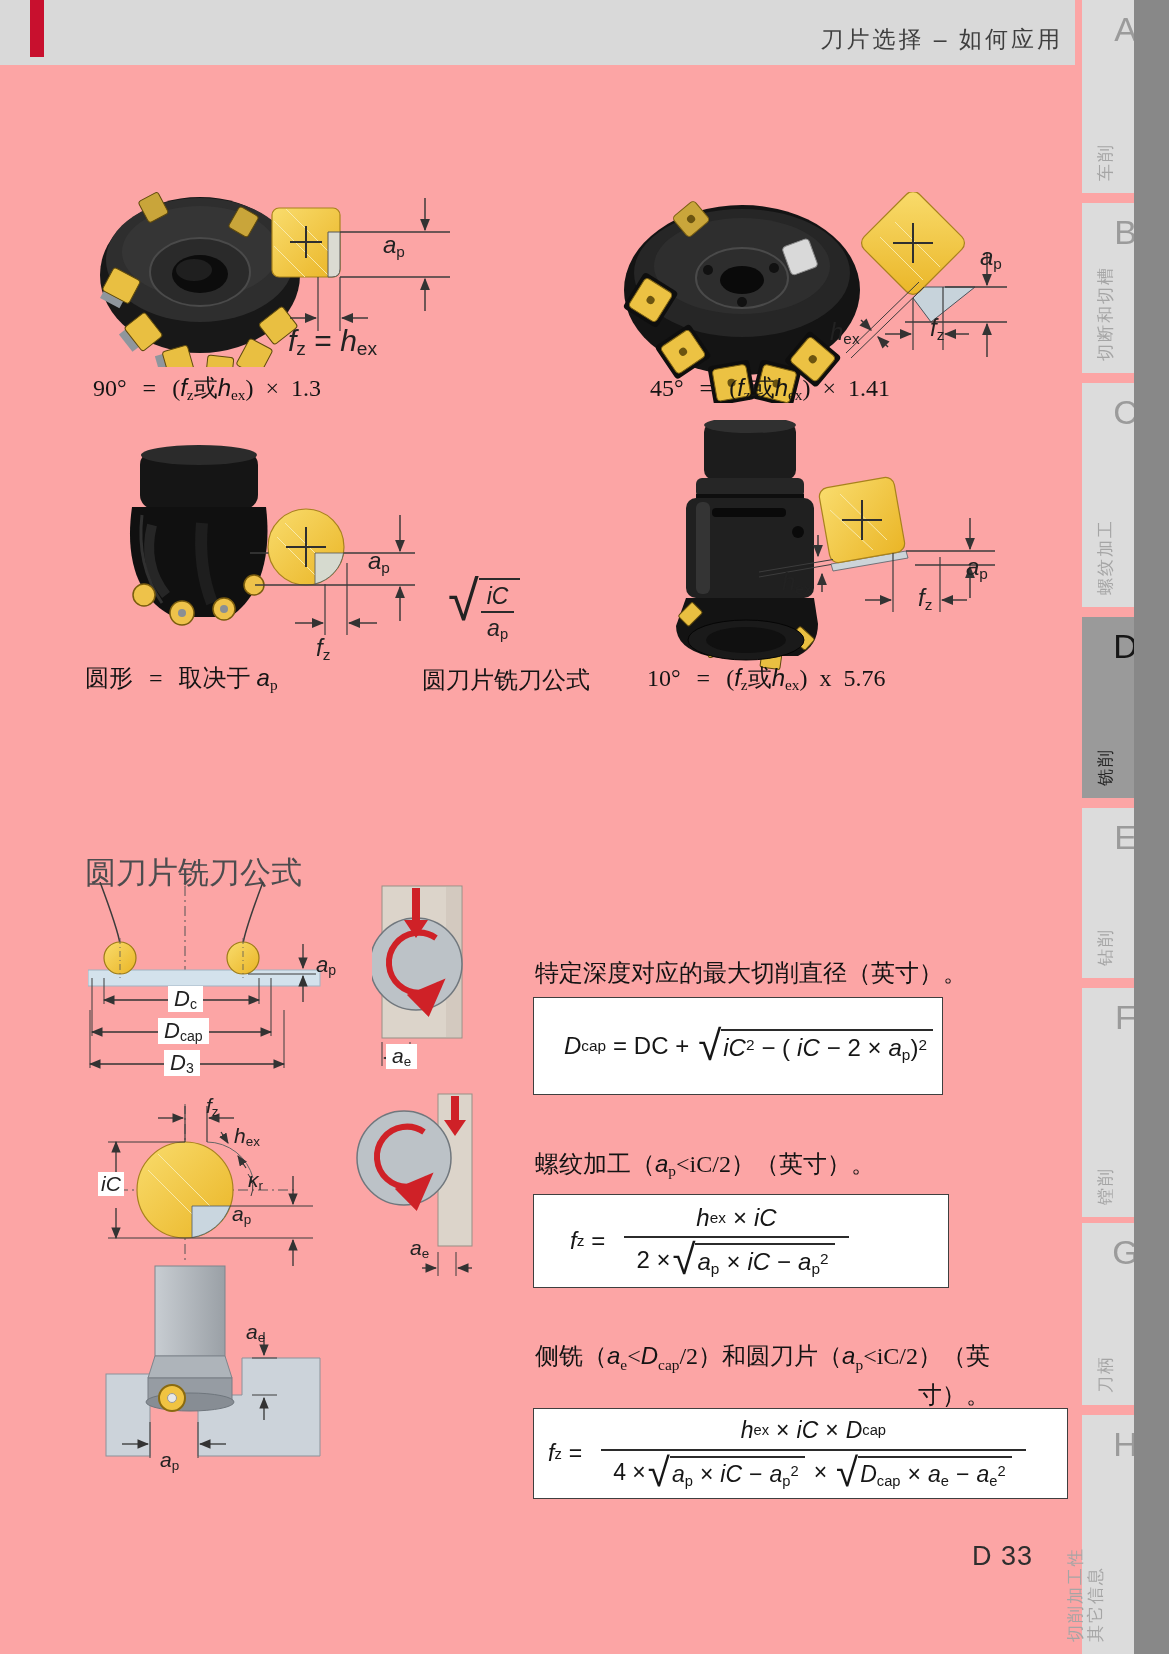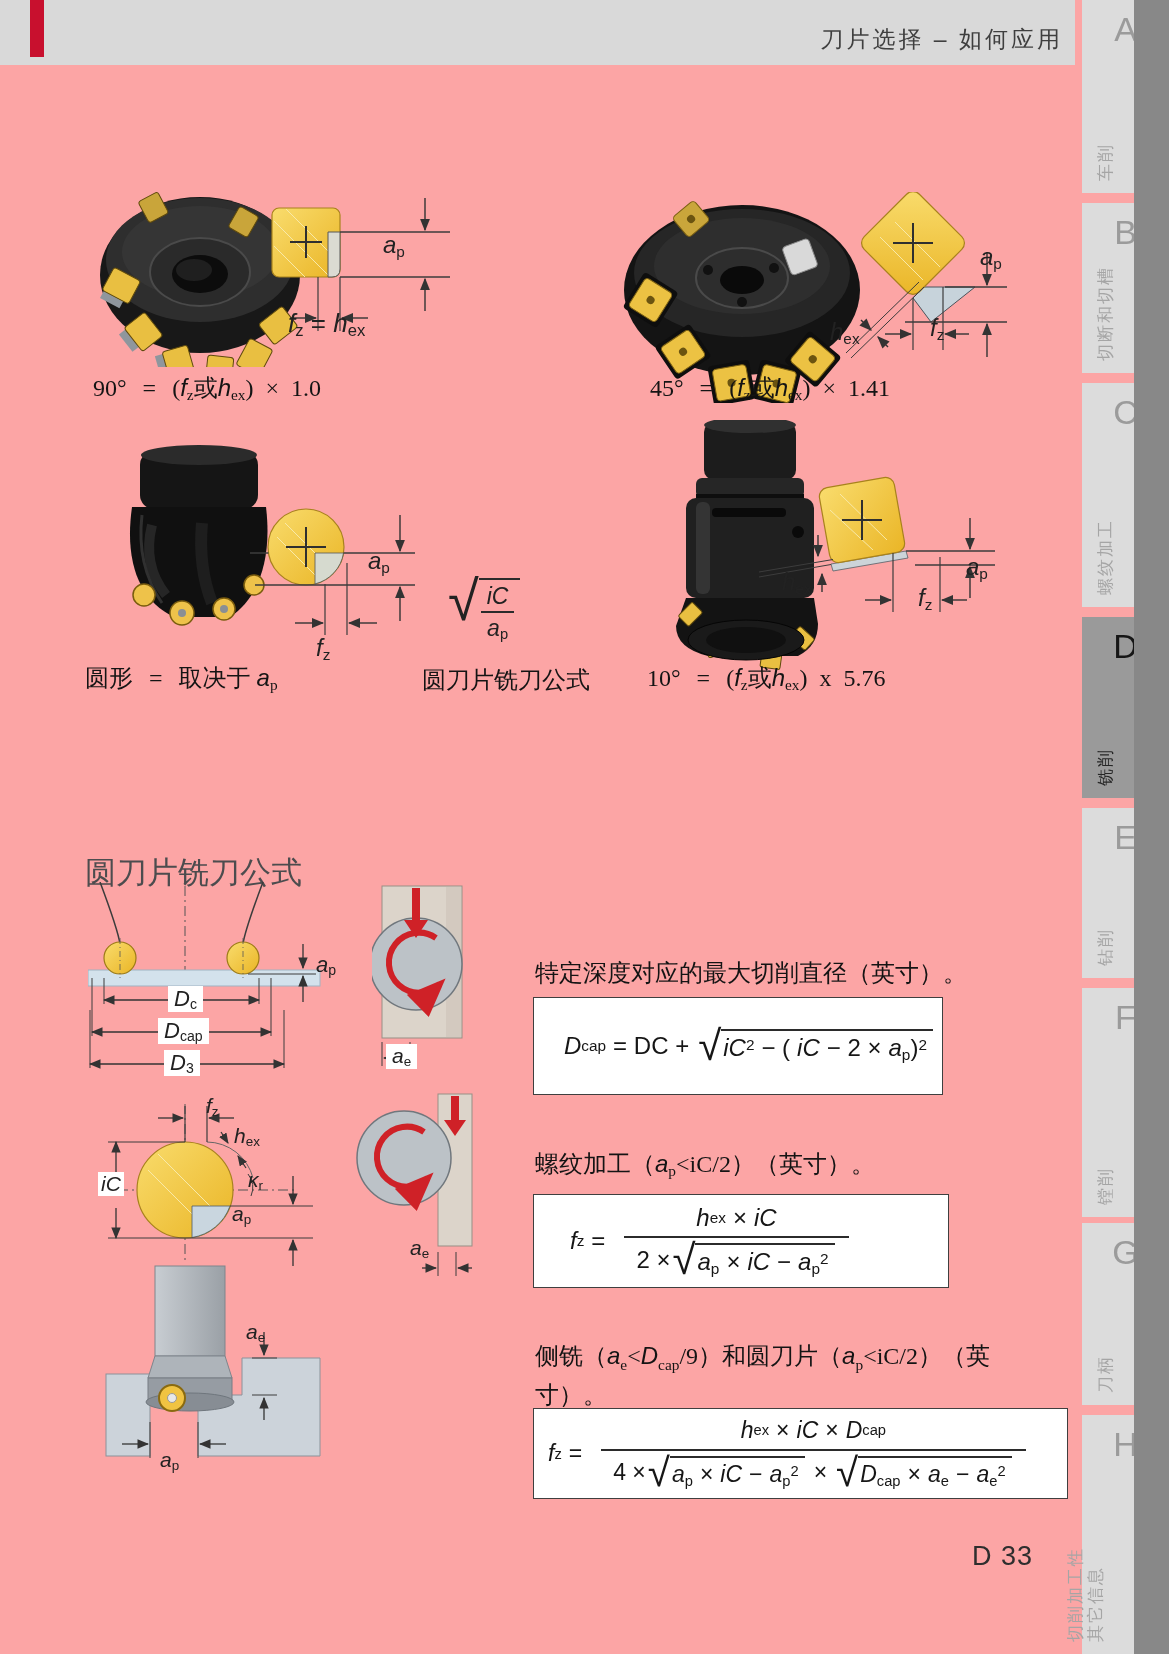--- a/index.html
+++ b/index.html
@@ -18,21 +18,21 @@
   .tab-label{position:absolute;bottom:12px;left:calc(50% - 10px);transform-origin:0 100%;
              transform:rotate(-90deg);white-space:nowrap;font-size:17px;line-height:20px;
              letter-spacing:2px;color:#a5a5a5;}
   .tab-label.two{left:calc(50% - 20px);}
   .tab.active .tab-label{color:#262626;}
   
   .title{font-size:31px;color:#4c4c4e;font-weight:500;white-space:nowrap;}
   .cap{font-family:"Liberation Serif",serif;font-size:24px;color:#141414;white-space:nowrap;}
   .cap .eq{margin:0 16px;}
   .cap .op{margin:0 12px;}
-  .slabel{font-family:"Liberation Serif",serif;font-size:24px;color:#141414;white-space:nowrap;}
+  .slabel{font-family:"Liberation Serif",serif;font-size:24px;color:#141414;white-space:nowrap;text-align:right;}
   
   .m{font-size:22px;color:#222;white-space:nowrap;}
   .m i,.cap i,.fbox i,.slabel i{font-style:italic;font-family:"Liberation Sans",sans-serif;}
   sub{font-size:64%;vertical-align:-20%;}
   sup{font-size:64%;vertical-align:32%;}
   .wbg{background:#fff;padding:0 6px;}
   
   .fbox{border:1.6px solid #3f3f3f;background:#fff;display:flex;align-items:center;font-size:24px;color:#161616;}
   .fbox .op,.den .op,.num .op{margin:0 7px;font-style:normal;}
   .frac{display:inline-flex;flex-direction:column;align-items:center;margin-left:12px;line-height:1.2;}
@@ -157,24 +157,24 @@
     <path d="M76,46 L88,46 L88,83 Q88,91 80,91 L76,91 Z" fill="#dbdbd2" stroke="#565656" stroke-width="1"></path>
     <path d="M38,56 H70 M54,40 V72" stroke="#2f2f2f" stroke-width="2"></path>
     <path d="M88,46 H198 M88,91 H198" stroke="#3c3c3c" stroke-width="1.4"></path>
     <path d="M173,12 V44" stroke="#333" stroke-width="1.4" marker-end="url(#ah)"></path>
     <path d="M173,125 V93" stroke="#333" stroke-width="1.4" marker-end="url(#ah)"></path>
     <path d="M66,91 V145 M88,91 V145" stroke="#3c3c3c" stroke-width="1.2"></path>
     <path d="M38,132 H64" stroke="#333" stroke-width="1.4" marker-end="url(#ah)"></path>
     <path d="M116,132 H90" stroke="#333" stroke-width="1.4" marker-end="url(#ah)"></path>
   </svg>
   <div class="abs m" style="left:383px;top:231px;font-size:24px"><i>a</i><sub>p</sub></div>
-  <div class="abs m" style="left:288px;top:308px;font-size:26px"><i>f</i><sub>z</sub> <span>=</span> <i>h</i><sub>ex</sub></div>
+  <div class="abs m" style="left:288px;top:324px;font-size:30px"><i>f</i><sub>z</sub> <span>=</span> <i>h</i><sub>ex</sub></div>
 
   <div class="abs cap" style="left:93px;top:372px">
-    <span>90°</span><span class="eq">=</span><span>(</span><i>f</i><sub>z</sub><span>或</span><i>h</i><sub>ex</sub><span>)</span><span class="op">×</span><span>1.0</span>
+    <span>90°</span><span class="eq">=</span><span>(</span><i>f</i><sub>z</sub><span>或</span><i>h</i><sub>ex</sub><span>)</span><span class="op">×</span><span>1.3</span>
   </div>
 
   <svg class="abs" style="left:612px;top:178px" width="265" height="225" viewBox="0 0 265 225">
     <ellipse cx="130" cy="112" rx="118" ry="85" fill="#141414"></ellipse>
     <ellipse cx="130" cy="95" rx="108" ry="64" fill="#262626"></ellipse>
     <ellipse cx="130" cy="88" rx="88" ry="48" fill="#323232" opacity="0.7"></ellipse>
     <g>
       <g transform="translate(16,128) rotate(-58)">
           <rect x="-4" y="-4" width="42" height="40" rx="4" fill="#0e0e0e"></rect>
           <rect width="34" height="32" rx="4" fill="#ecc243" stroke="#7a5f12"></rect>
@@ -453,21 +453,21 @@
           <span>2 ×</span>
           <span class="sq">
             <span class="sqs">√</span>
             <span class="sqb"><i>a</i><sub>p</sub><span class="op">×</span><i>iC</i><span class="op">−</span><i>a</i><sub>p</sub><sup>2</sup></span>
           </span>
         </span>
     </span>
   </div>
 
   <div class="abs slabel" style="left:535px;top:1340px;line-height:31px">
-    <div><span>侧铣（</span><i>a</i><sub>e</sub><span>&lt;</span><i>D</i><sub>cap</sub><span>/9）和圆刀片（</span><i>a</i><sub>p</sub><span>&lt;iC/2）（英</span></div>
+    <div><span>侧铣（</span><i>a</i><sub>e</sub><span>&lt;</span><i>D</i><sub>cap</sub><span>/2）和圆刀片（</span><i>a</i><sub>p</sub><span>&lt;iC/2）（英</span></div>
     <div>寸）。</div>
   </div>
 
   <div class="abs fbox" style="left:533px;top:1408px;width:519px;height:89px;padding-left:14px;font-size:23px">
     <i>f</i>
       <sub>z</sub>
     <span class="op">=</span>
     <span class="frac">
       <span class="num">
           <i>h</i>

